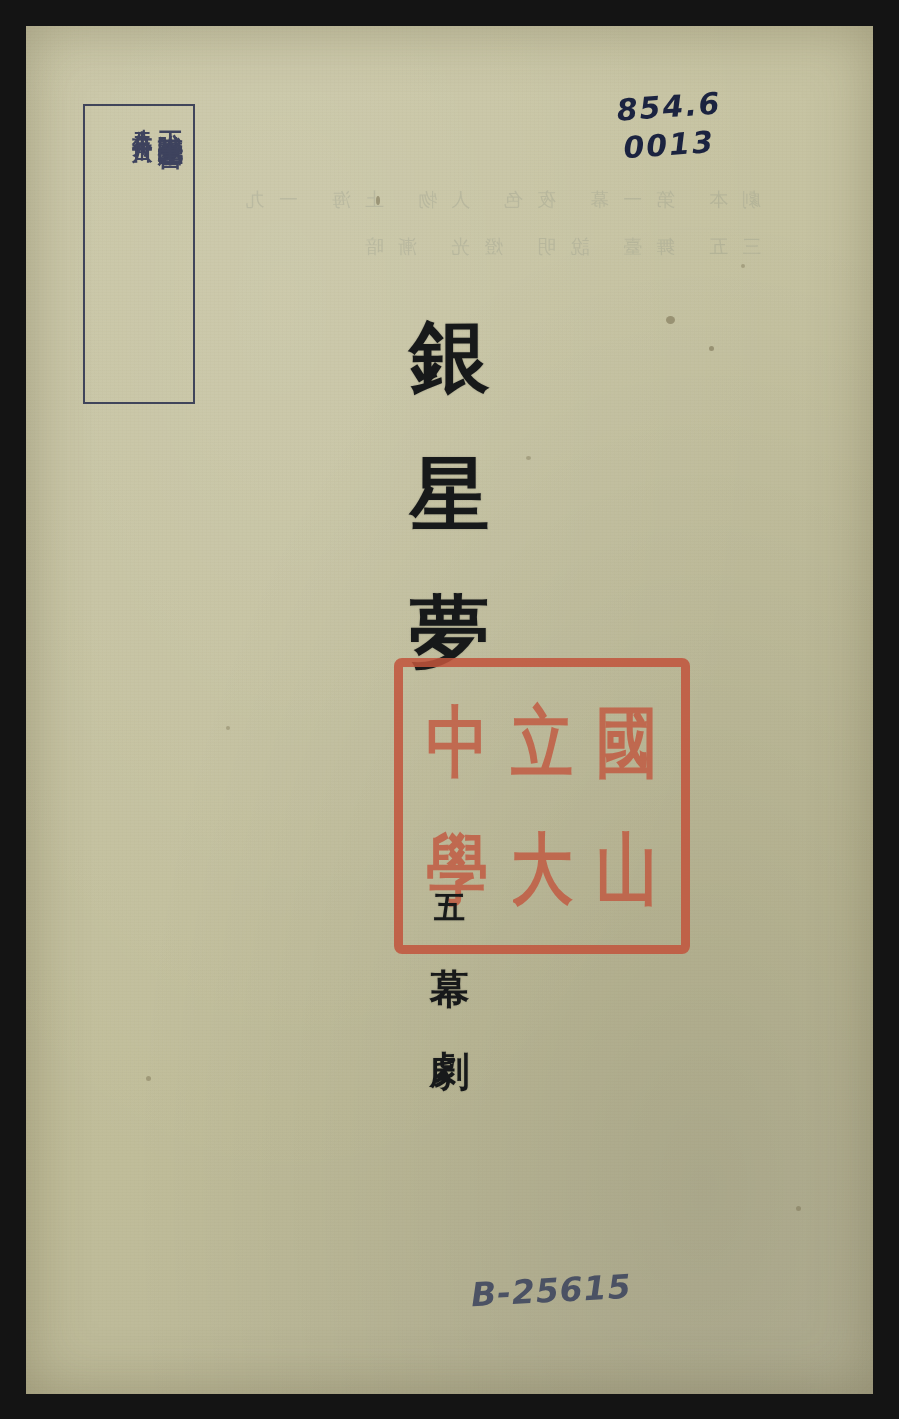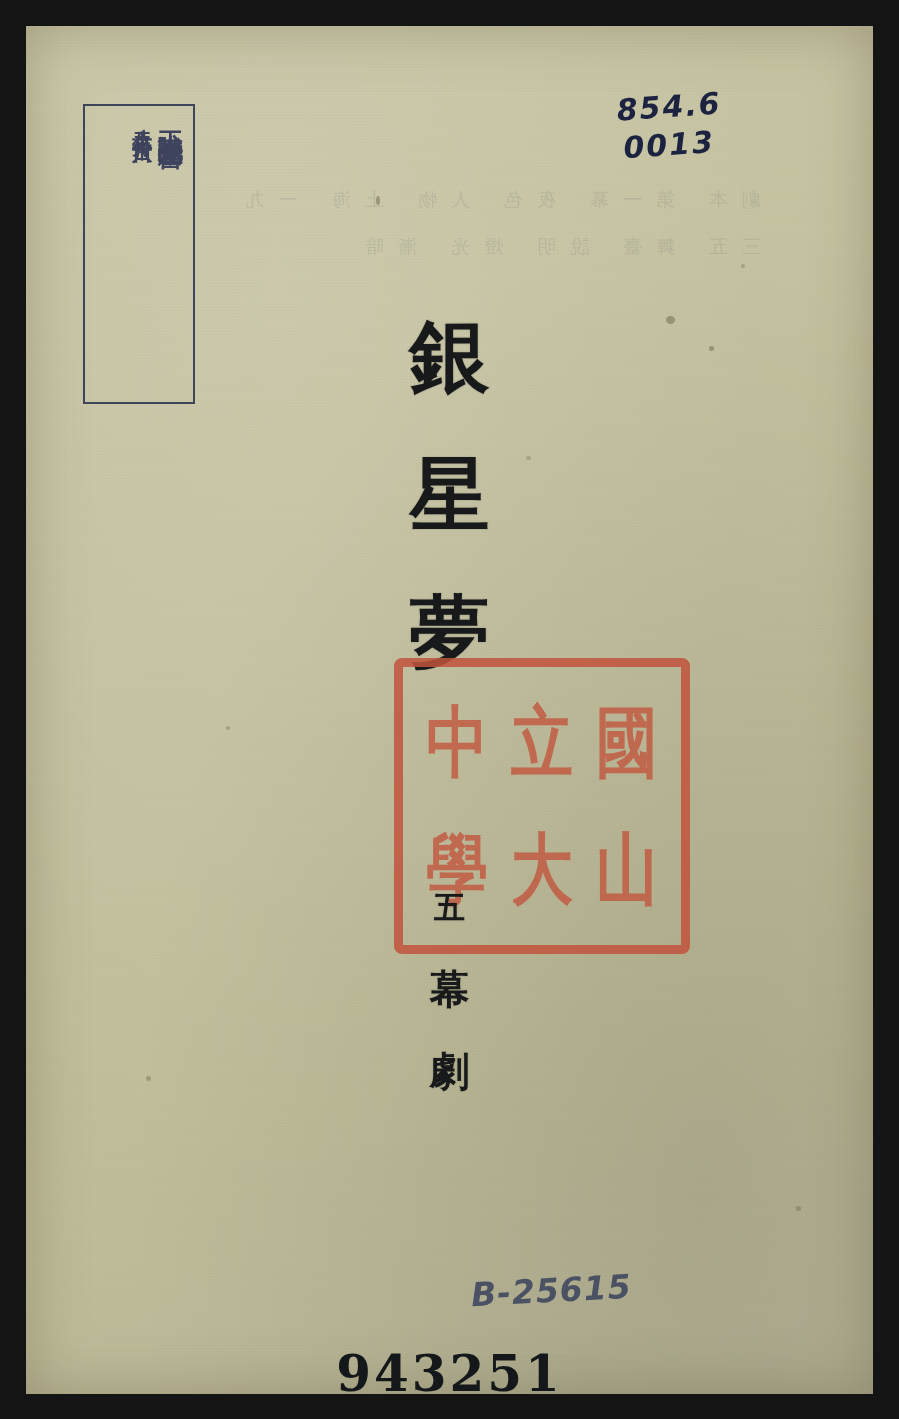--- a/index.html
+++ b/index.html
@@ -261,15 +261,14 @@
     </div>
 
     <div class="subtitle-vertical">
       <span class="first">五</span>
       <span>幕</span>
       <span>劇</span>
     </div>
 
     <div class="pencil-mark">B-25615</div>
 
-    <div class="accession">943251</div>
   </div>
 </div>
 
 </body></html>

